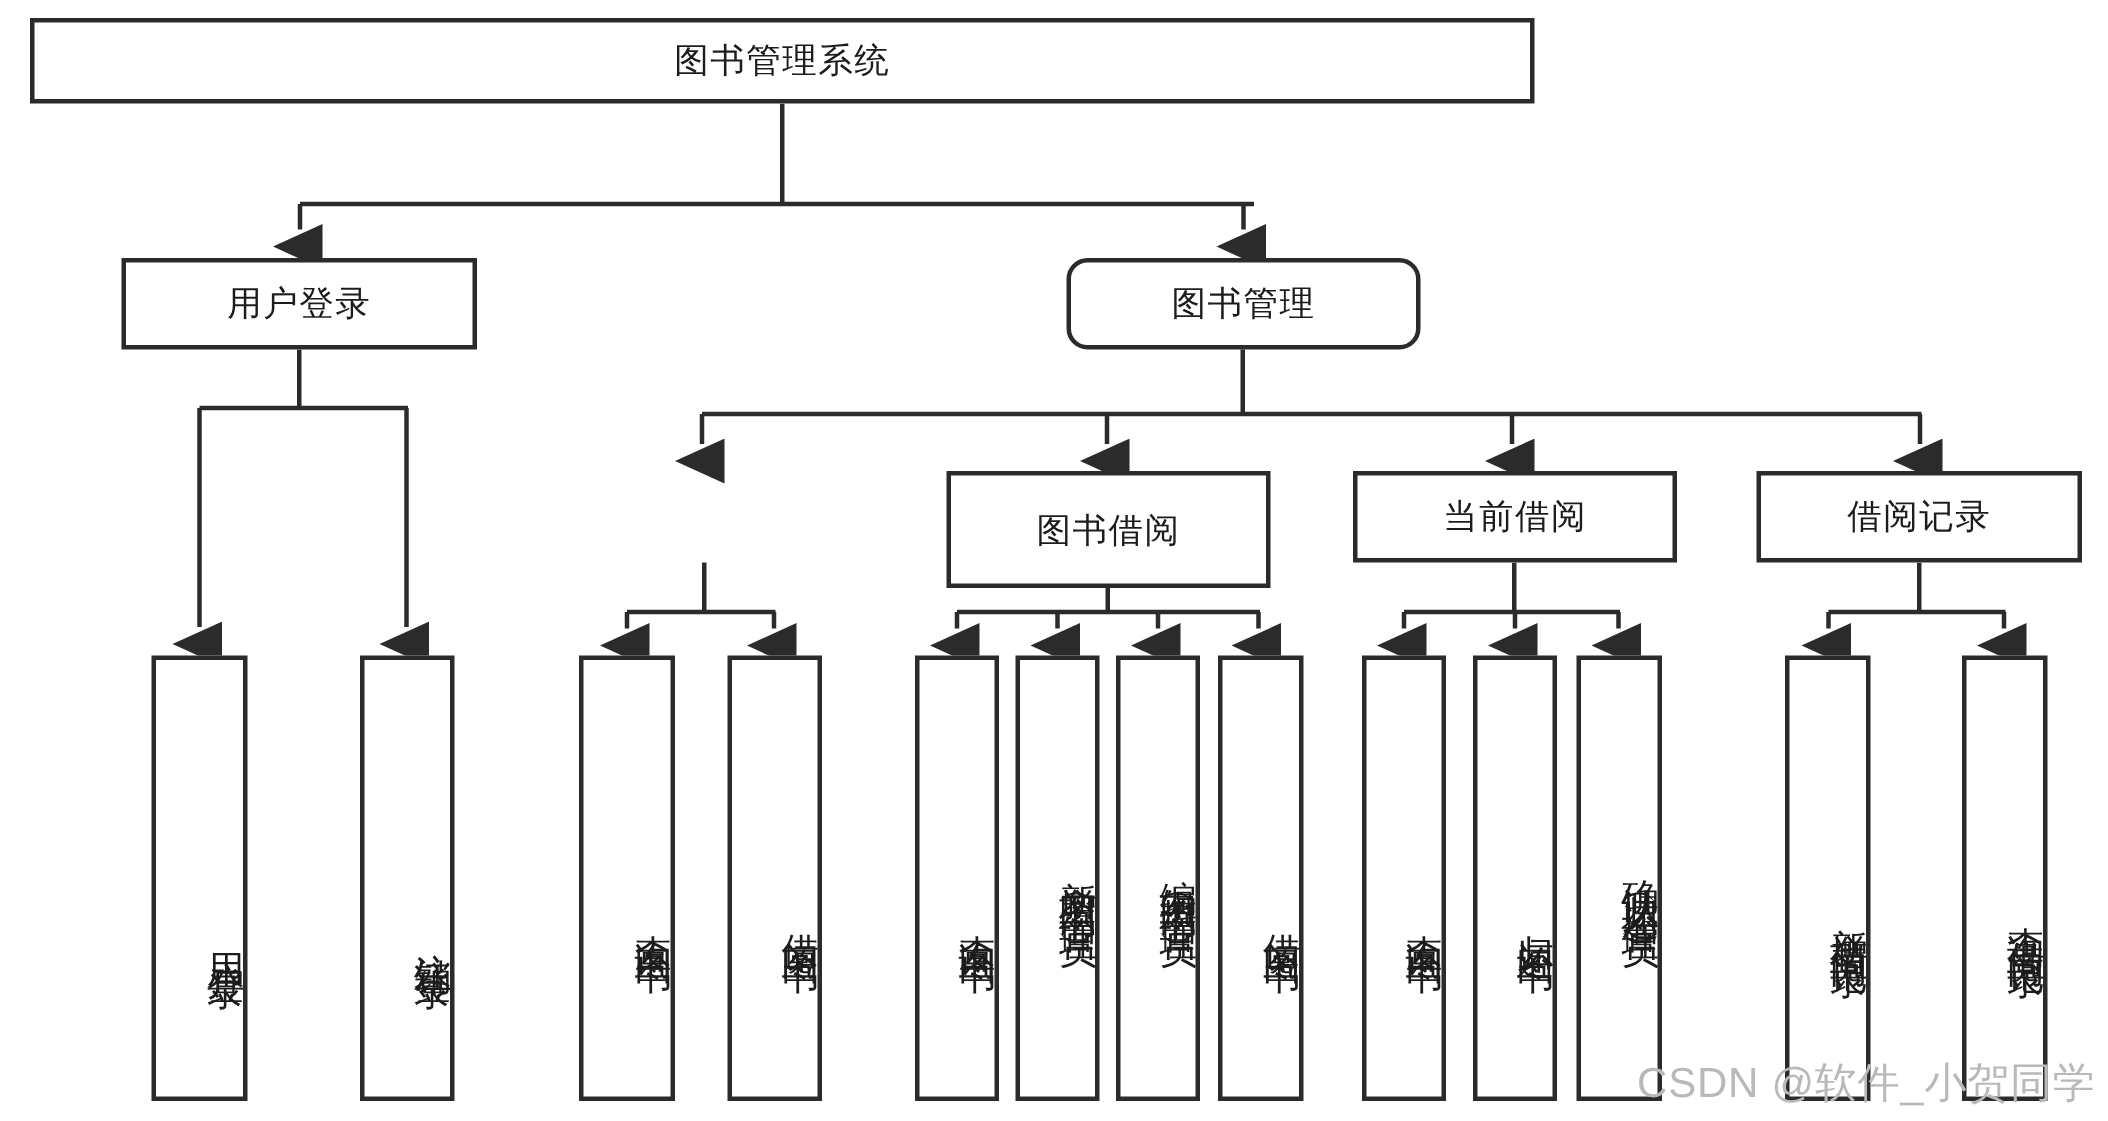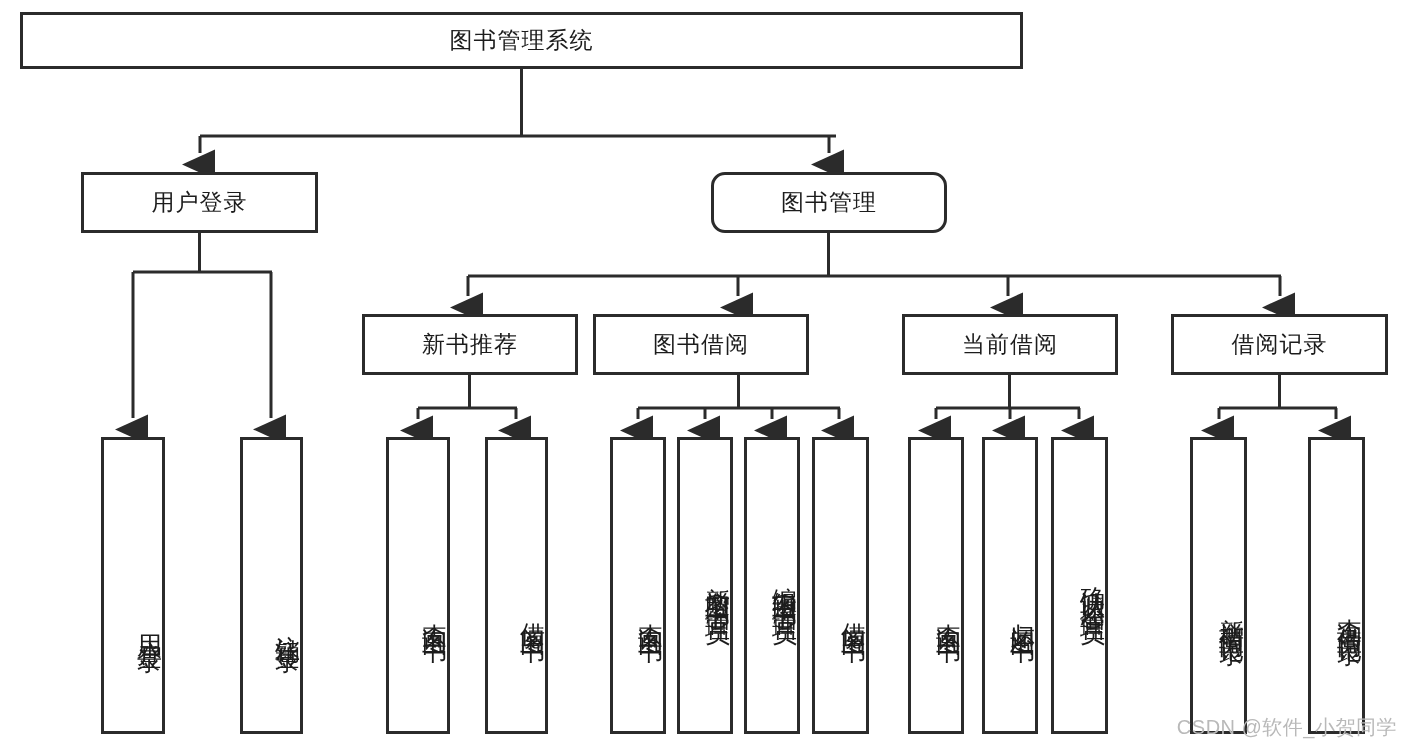--- a/index.html
+++ b/index.html
@@ -54,21 +54,21 @@
   .node.vert.top-pad-small { padding-top: 8px; }
   .node.vert.pad-mid { padding-top: 55px; }
   .node.vert.pad-big { padding-top: 78px; }
   .node .label {
     display: block;
   }
   #watermark {
     position: absolute;
     right: 8px;
     bottom: 6px;
-    font-size: 20px;
+    font-size: 28px;
     color: #b9b9b9;
     letter-spacing: 0.5px;
     white-space: nowrap;
     user-select: none;
   }
 </style>
 </head>
 <body>
 
 <div id="canvas">
@@ -127,24 +127,21 @@
     <span class="label">图书管理系统</span>
   </div>
 
   <div class="node horiz" id="node-l2-0" style="left: 81px; top: 172px; width: 237px; height: 61px;">
     <span class="label">用户登录</span>
   </div>
   <div class="node horiz" id="node-l2-1" style="left: 711px; top: 172px; width: 236px; height: 61px; border-radius: 14px;">
     <span class="label">图书管理</span>
   </div>
 
-  <div class="node horiz" id="node-l3-0" style="left: 362px; top: 314px; width: 216px; height: 61px;">
-    <span class="label">新书推荐</span>
-  </div>
-  <div class="node horiz" id="node-l3-1" style="left: 593px; top: 314px; width: 216px; height: 61px;">
+  <div class="node horiz" id="node-l3-1" style="left: 631px; top: 314px; width: 216px; height: 78px;">
     <span class="label">图书借阅</span>
   </div>
   <div class="node horiz" id="node-l3-3" style="left: 1171px; top: 314px; width: 217px; height: 61px;">
     <span class="label">借阅记录</span>
   </div>
   <div class="node horiz" id="node-l3-2" style="left: 902px; top: 314px; width: 216px; height: 61px;">
     <span class="label">当前借阅</span>
   </div>
 
   <div class="node vert pad-big" id="node-leaf-0" style="left: 101px; top: 437px; width: 64px; height: 297px;">

